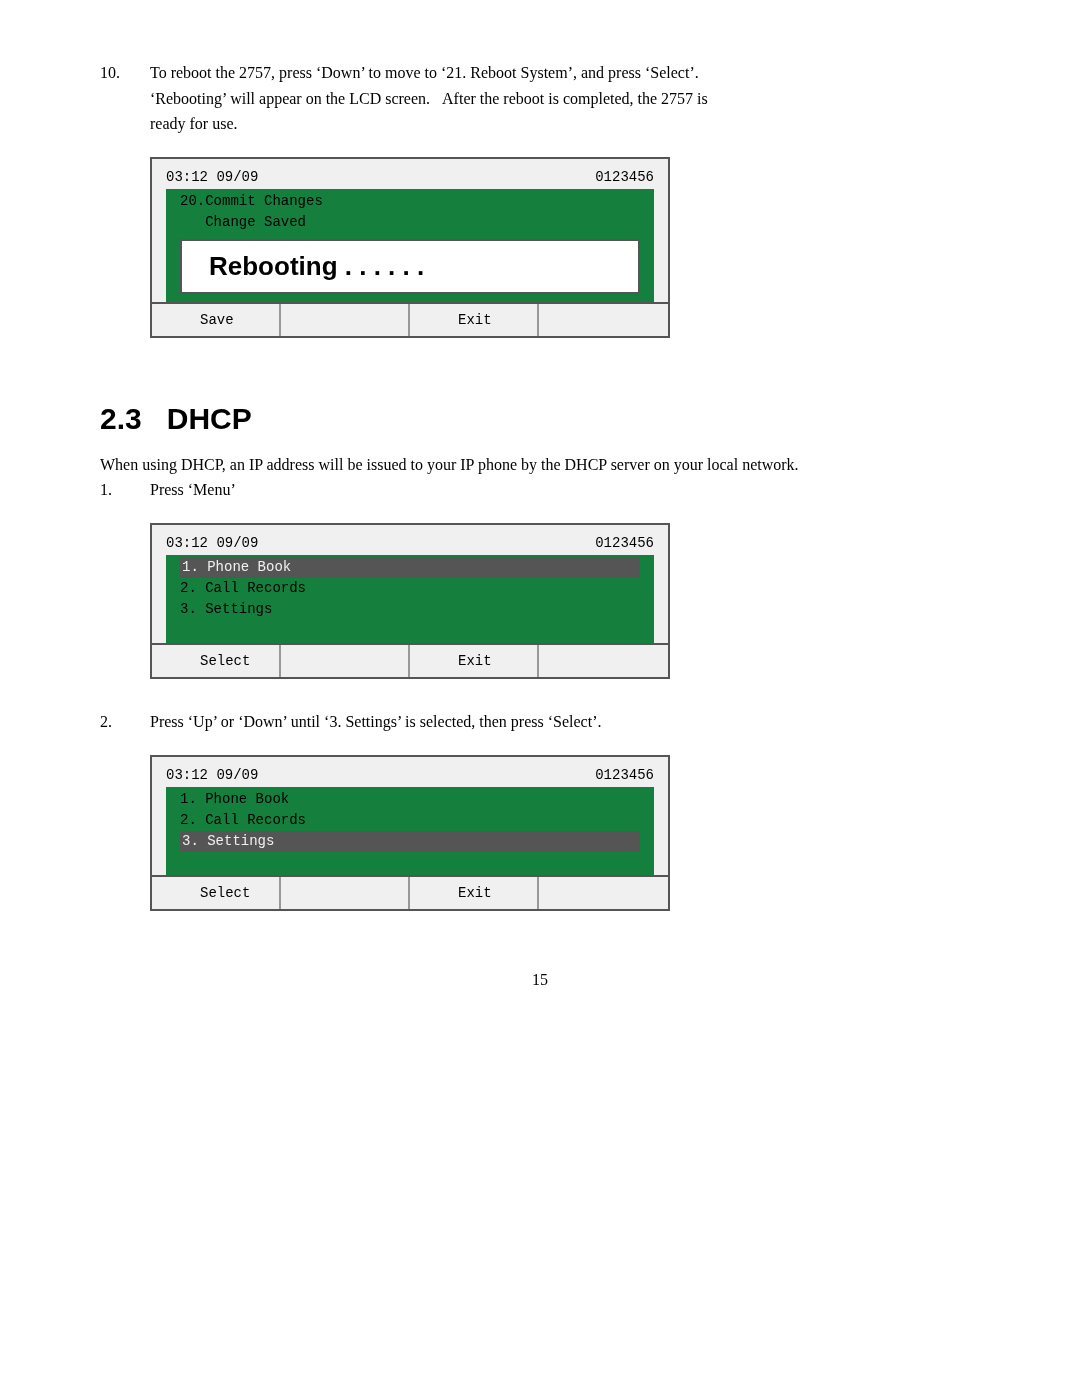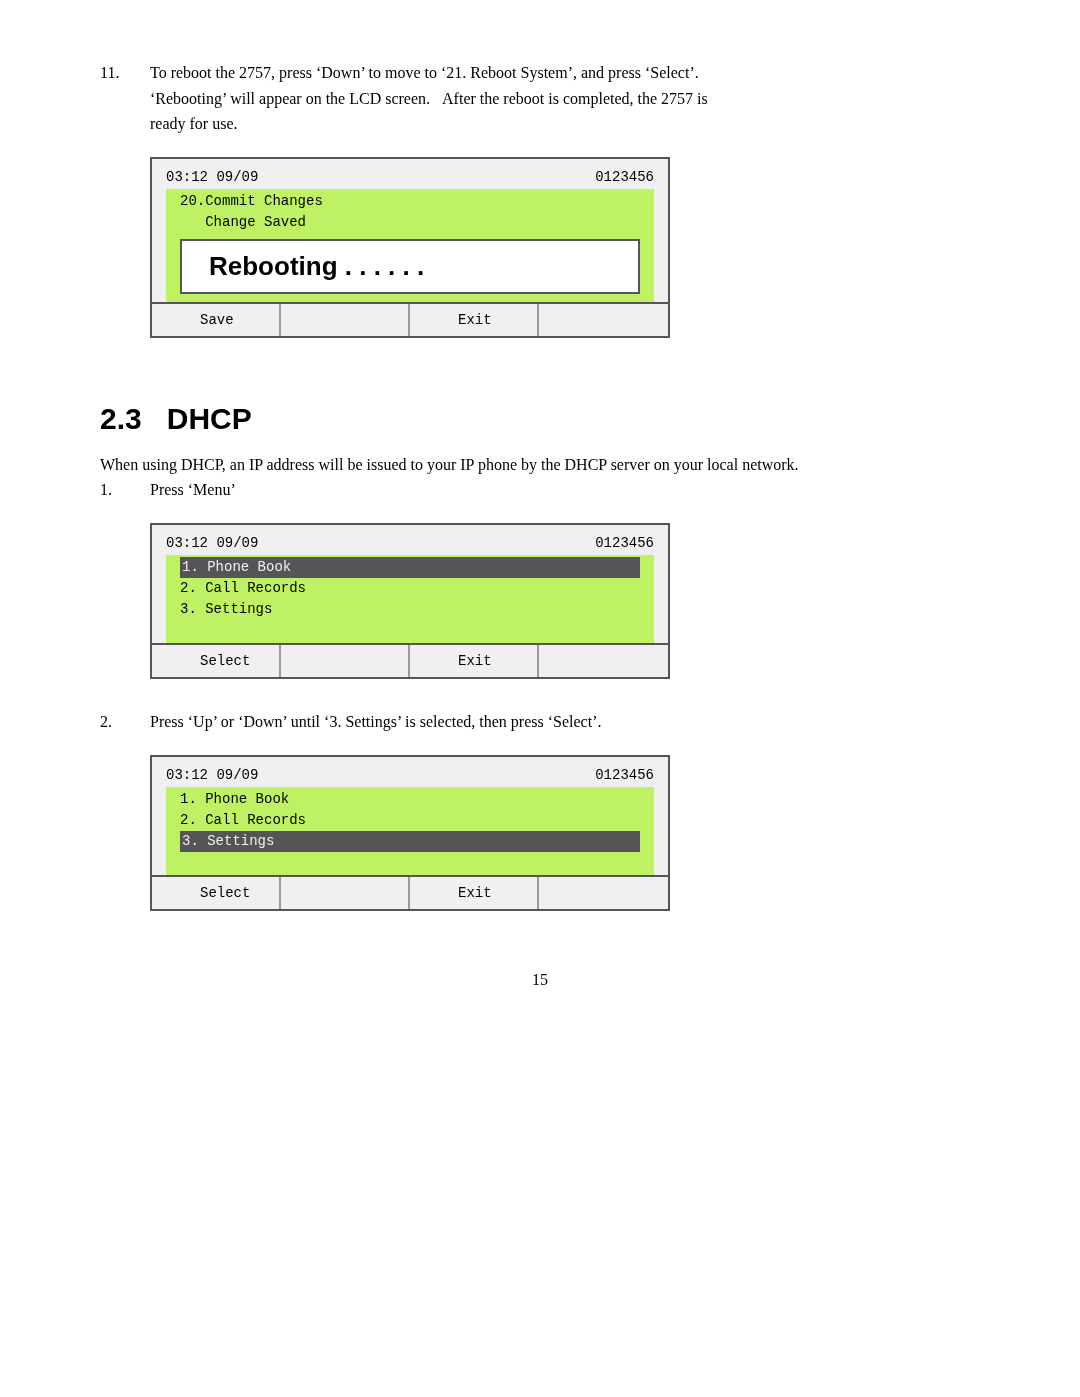--- a/index.html
+++ b/index.html
@@ -59,21 +59,21 @@
 
     .lcd-header-row {
       display: flex;
       justify-content: space-between;
       margin-bottom: 4px;
       align-items: center;
     }
 
     .lcd-content {
       padding: 2px 14px;
-      background: #bef264;
+      background: #15803d;
       min-height: 60px;
     }
 
     .lcd-line {
       line-height: 1.5;
     }
 
     .lcd-line-highlighted {
       background: #555;
       color: #f0f0f0;
@@ -122,21 +122,21 @@
       text-align: center;
       margin-top: 60px;
       font-family: Liberation Serif, serif;
       font-size: 16px;
     }
   </style>
 </head>
 <body>
 
 <div class="numbered-item">
-  <span class="num">11.</span>
+  <span class="num">10.</span>
   <div class="content">
     <div>To reboot the 2757, press ‘Down’ to move to ‘21. Reboot System’, and press ‘Select’.</div>
     <div>‘Rebooting’ will appear on the LCD screen.&nbsp;&nbsp;&nbsp;After the reboot is completed, the 2757 is</div>
     <div>ready for use.</div>
   </div>
 </div>
 
 <div style="margin-left:50px;">
   <div class="lcd-screen">
     <div class="lcd-top">

